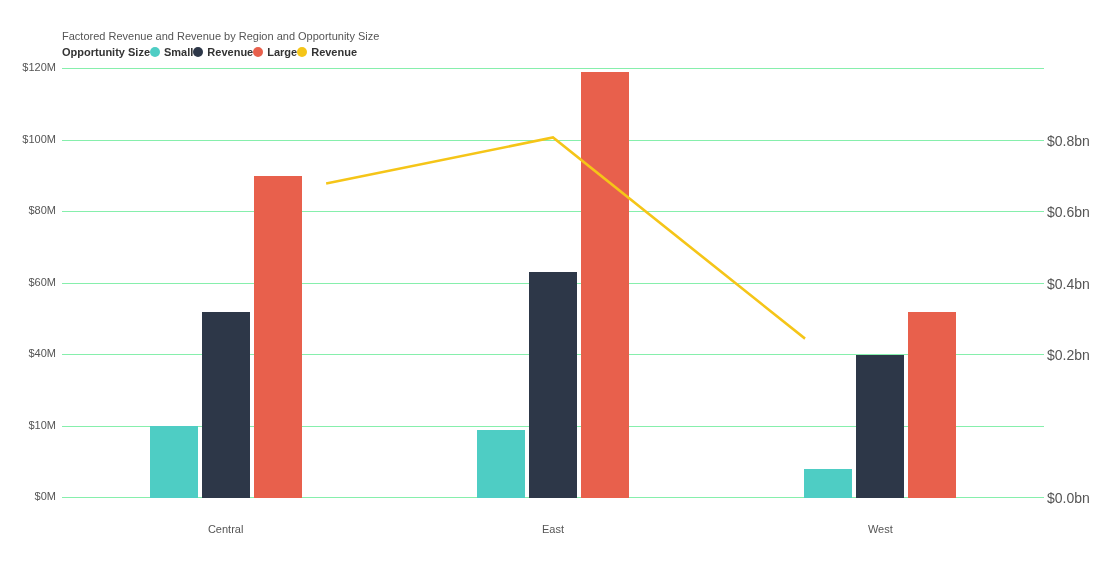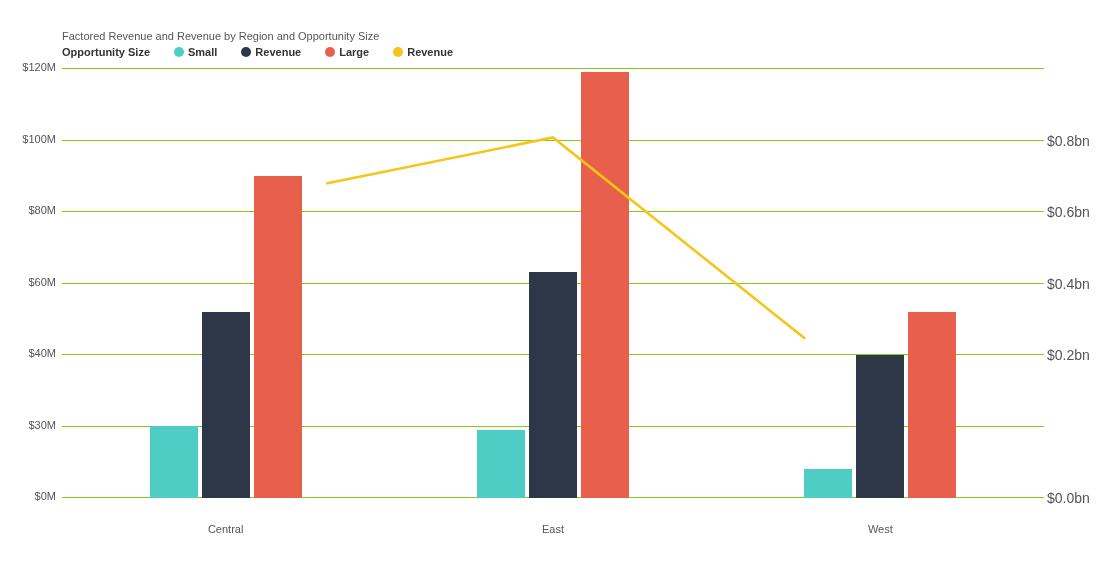--- a/index.html
+++ b/index.html
@@ -19,21 +19,21 @@
       padding: 30px 60px 60px 62px;
     }
     .chart-title {
       font-size: 11px;
       color: #555;
       margin-bottom: 4px;
     }
     .legend {
       display: flex;
       align-items: flex-start;
-      gap: 24px;
+      gap: 0;
       margin-bottom: 10px;
       font-size: 11px;
     }
     .legend-label-bold {
       font-weight: bold;
       font-size: 11px;
     }
     .legend-item {
       display: flex;
       align-items: center;
@@ -54,21 +54,21 @@
     .grid-lines {
       position: absolute;
       top: 0; left: 0; right: 0; bottom: 30px;
       display: flex;
       flex-direction: column;
       justify-content: space-between;
     }
     .grid-line {
       width: 100%;
       height: 1px;
-      background: #84cc16;
+      background: #86efac;
       position: relative;
     }
     .y-label-left {
       position: absolute;
       left: -58px;
       top: -7px;
       font-size: 11px;
       color: #555;
       text-align: right;
       width: 52px;
@@ -174,21 +174,21 @@
       </div>
       <div class="grid-line">
         <span class="y-label-left">$60M</span>
         <span class="y-label-right">$0.4bn</span>
       </div>
       <div class="grid-line">
         <span class="y-label-left">$40M</span>
         <span class="y-label-right">$0.2bn</span>
       </div>
       <div class="grid-line">
-        <span class="y-label-left">$30M</span>
+        <span class="y-label-left">$10M</span>
         <span class="y-label-right"></span>
       </div>
       <div class="grid-line">
         <span class="y-label-left">$0M</span>
         <span class="y-label-right">$0.0bn</span>
       </div>
     </div>
 
     <div class="bars-area">
 

